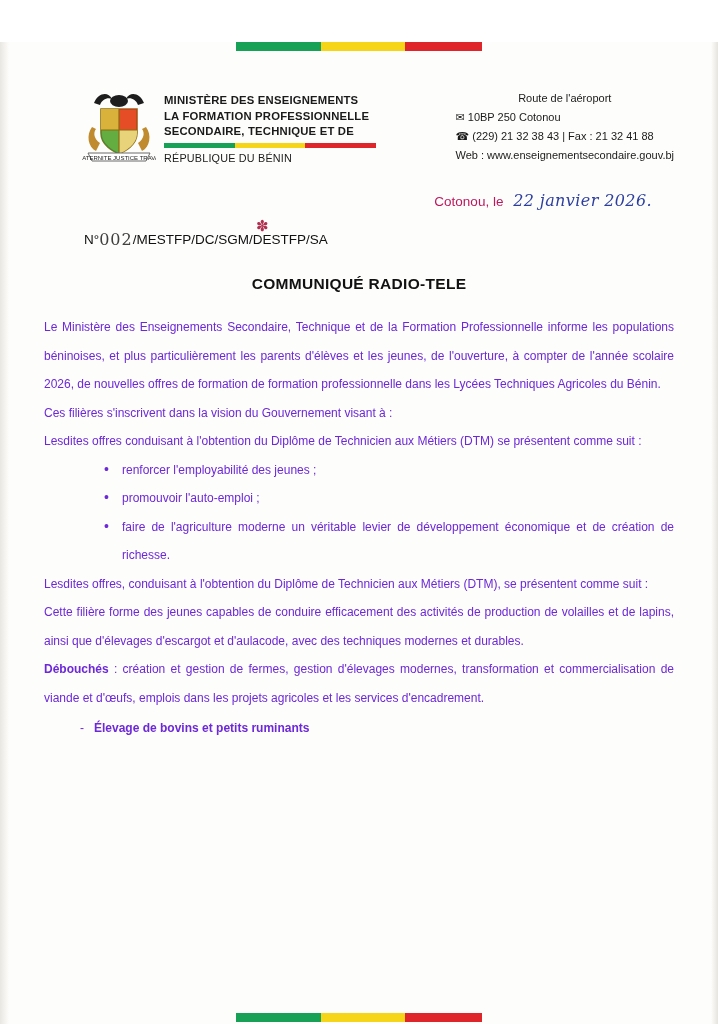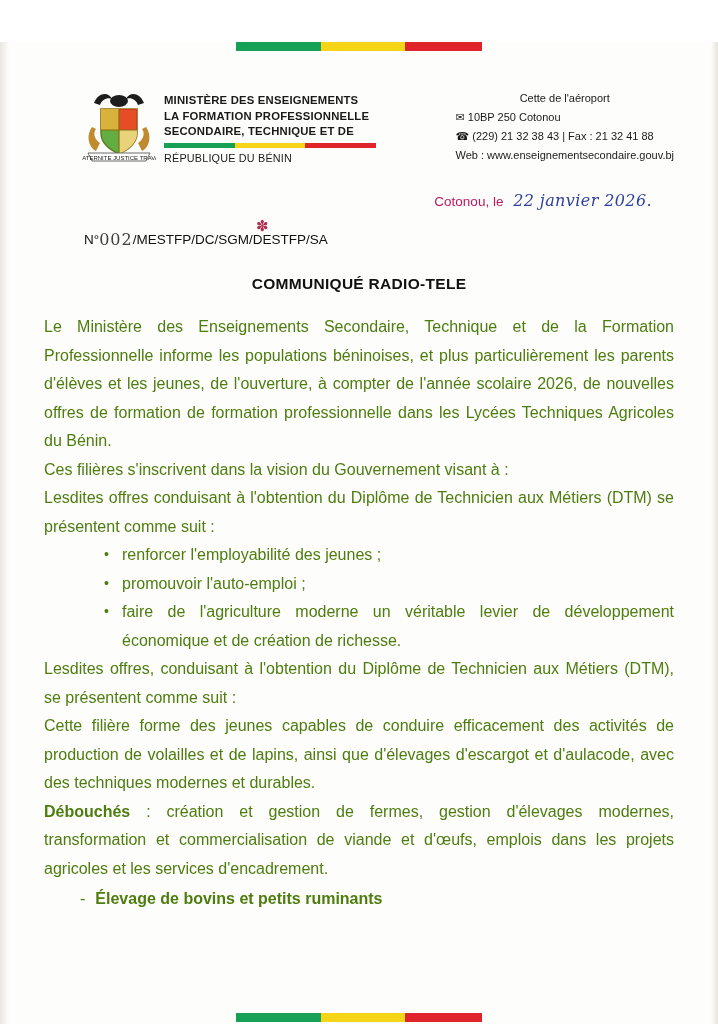--- a/index.html
+++ b/index.html
@@ -160,24 +160,24 @@
     text-align: center;
     font-size: 15.5px;
     font-weight: bold;
     letter-spacing: 0.3px;
     margin-top: 22px;
   }
 
   
   .body {
     margin-top: 20px;
-    font-size: 16px;
+    font-size: 12px;
     line-height: 28.5px;
     text-align: justify;
-    color: #4d7c0f;
+    color: #6d28d9;
   }
   .body p {
     margin: 0 0 0 0;
     text-align: justify;
     text-justify: inter-word;
   }
   .body p + p { margin-top: 0px; }
 
   ul.bullets {
     margin: 0;
@@ -255,21 +255,21 @@
       <div class="line">SECONDAIRE, TECHNIQUE ET DE</div>
       <div class="rule">
         <div class="seg green"></div>
         <div class="seg yellow"></div>
         <div class="seg red"></div>
       </div>
       <div class="republic">RÉPUBLIQUE DU BÉNIN</div>
     </div>
 
     <div class="contact">
-      <div class="addr">Cette de l'aéroport</div>
+      <div class="addr">Route de l'aéroport</div>
       <div class="row">
         <span class="glyph">✉</span>
         <span>10BP 250 Cotonou</span>
       </div>
       <div class="row">
         <span class="glyph">☎</span>
         <span>(229) 21 32 38 43  |  Fax : 21 32 41 88</span>
       </div>
       <div class="row">Web : www.enseignementsecondaire.gouv.bj</div>
     </div>

